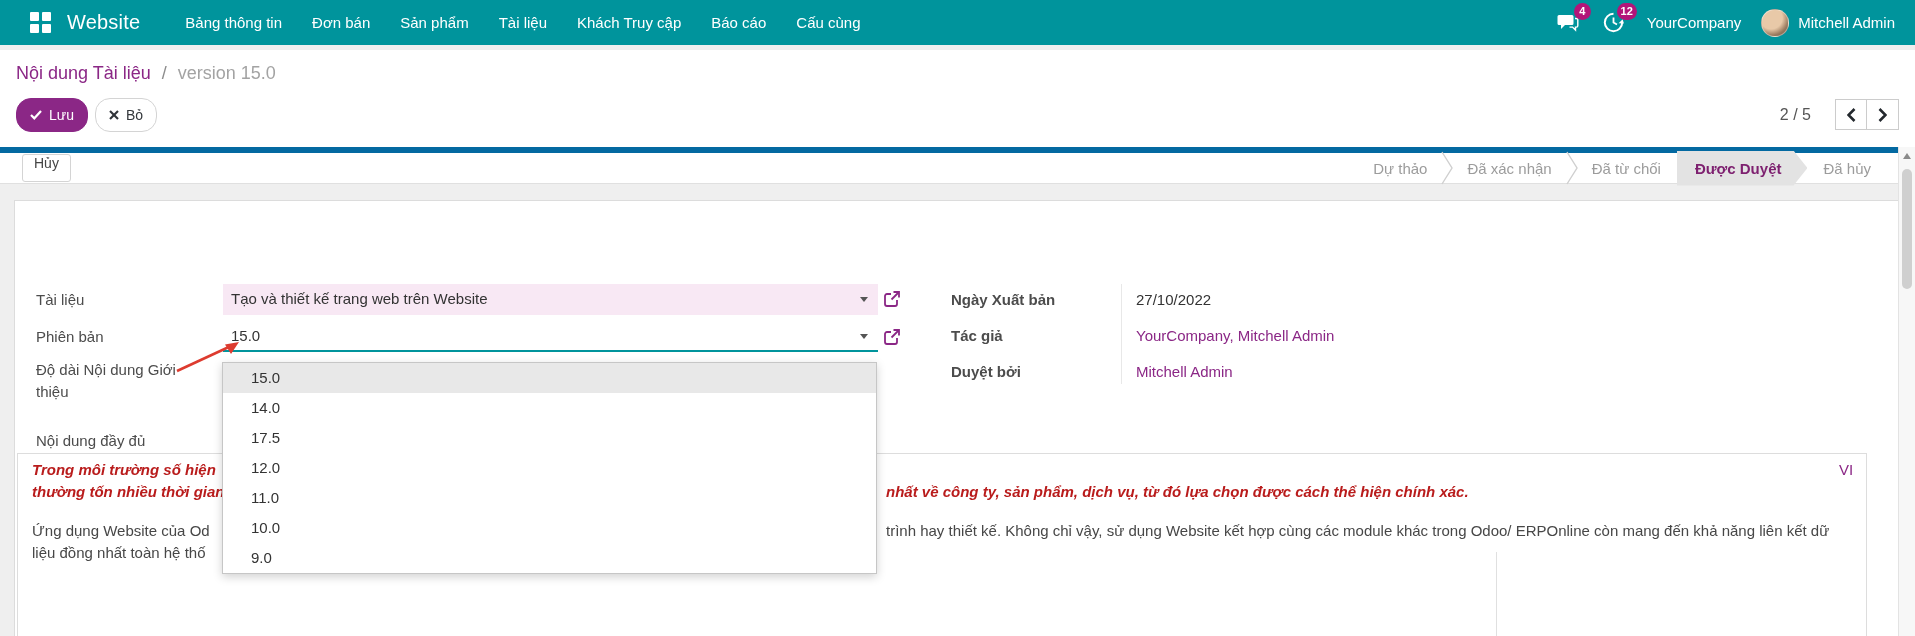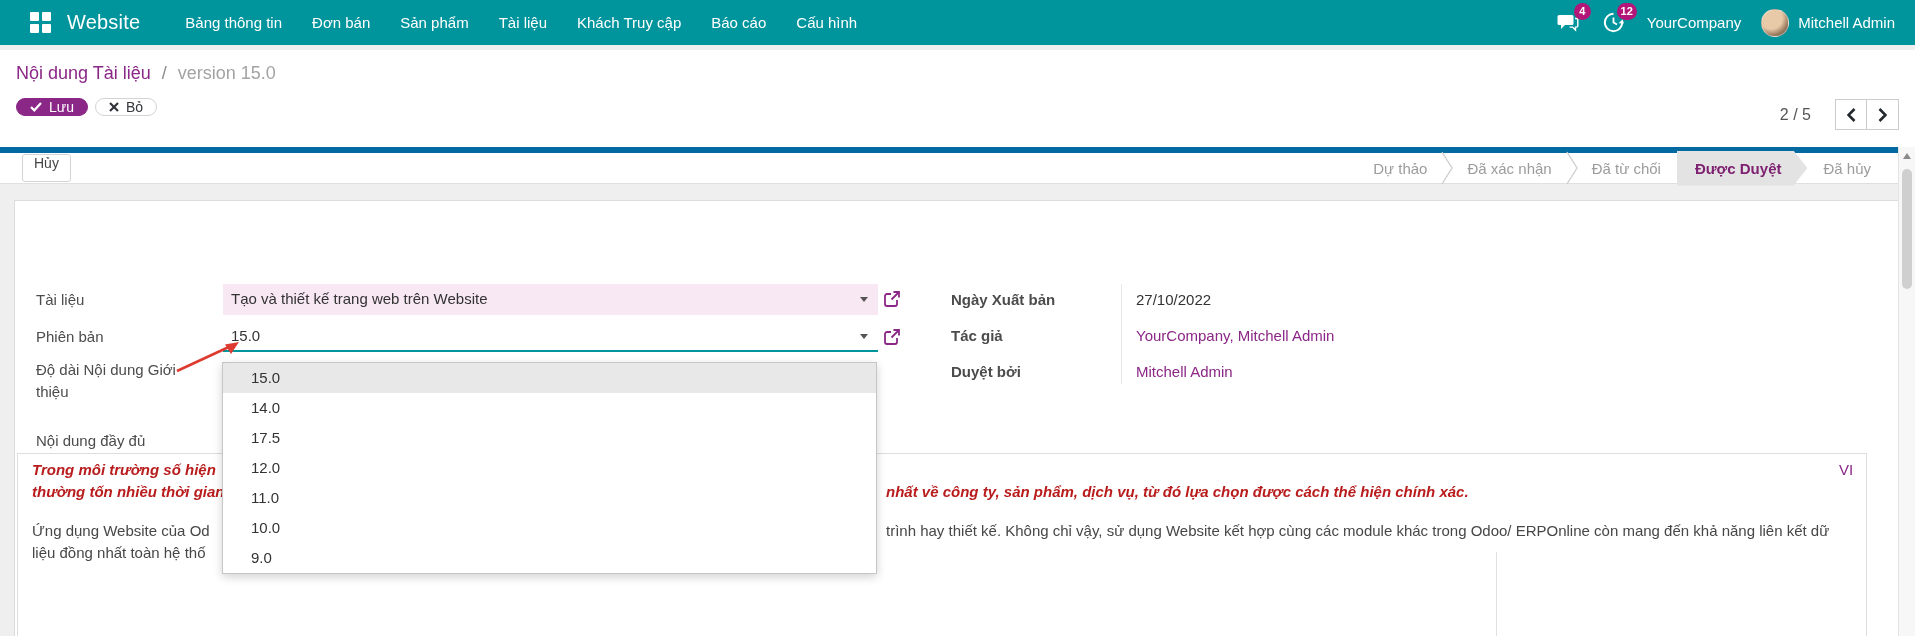--- a/index.html
+++ b/index.html
@@ -27,21 +27,21 @@
             background:radial-gradient(circle at 35% 30%, #e8c9a8 0 45%, #9a7b5f 70%, #5d4a3a 100%);
             border:1px solid rgba(255,255,255,.4); }
 
   
   #control-panel { position:absolute; left:0; top:50px; width:1915px; height:102px; background:#fff; }
   .breadcrumb { position:absolute; left:16px; top:13px; font-size:18px; }
   .breadcrumb .bc-link { color:var(--accent,#8B2786); cursor:pointer; }
   .breadcrumb .bc-sep { color:#8d8d8d; margin:0 6px; }
   .breadcrumb .bc-current { color:#a3a3a3; }
   .cp-buttons { position:absolute; left:16px; top:48px; display:flex; gap:7px; }
-  .btn { height:18px; display:inline-flex; align-items:center; gap:7px; padding:0 13px;
+  .btn { height:34px; display:inline-flex; align-items:center; gap:7px; padding:0 13px;
          font-size:14px; border-radius:15px; cursor:pointer; border:1px solid transparent; }
   .btn-primary { background:var(--accent,#8B2786); color:#fff; border-color:var(--accent,#8B2786); }
   .btn-default { background:#fff; color:#33373b; border-color:#d4d4d4; }
   .pager { position:absolute; right:16px; top:49px; display:flex; align-items:center; gap:24px; }
   .pager-value { font-size:16px; color:#555; }
   .pager-group { display:flex; }
   .pager-btn { width:32px; height:31px; background:#fff; border:1px solid #ccc;
                display:flex; align-items:center; justify-content:center; cursor:pointer; }
   .pager-btn + .pager-btn { border-left:none; }
 
@@ -121,21 +121,21 @@
     </div>
     <div class="brand">Website</div>
     <div class="nav-menu">
 
     <div class="nav-item">Bảng thông tin</div>
         <div class="nav-item">Đơn bán</div>
         <div class="nav-item">Sản phẩm</div>
         <div class="nav-item">Tài liệu</div>
         <div class="nav-item">Khách Truy cập</div>
         <div class="nav-item">Báo cáo</div>
-        <div class="nav-item">Cấu hình</div>
+        <div class="nav-item">Cấu cùng</div>
       </div>
     <div class="nav-right">
       <div class="icon-wrap">
         <svg width="22" height="20" viewBox="0 0 22 20">
           <path d="M2 2 h13 a1.5 1.5 0 0 1 1.5 1.5 v7 a1.5 1.5 0 0 1 -1.5 1.5 h-7 l-4 4 v-4 h-2 a1.5 1.5 0 0 1 -1.5 -1.5 v-7 A1.5 1.5 0 0 1 2 2 z" fill="#fff"></path>
           <path d="M18 5.5 h1.5 a1.3 1.3 0 0 1 1.3 1.3 v6 a1.3 1.3 0 0 1 -1.3 1.3 h-1 v3 l-3 -3 h-3" fill="none" stroke="#fff" stroke-width="1.4"></path>
         </svg>
         <span class="nav-badge">4</span>
       </div>
       <div class="icon-wrap">

